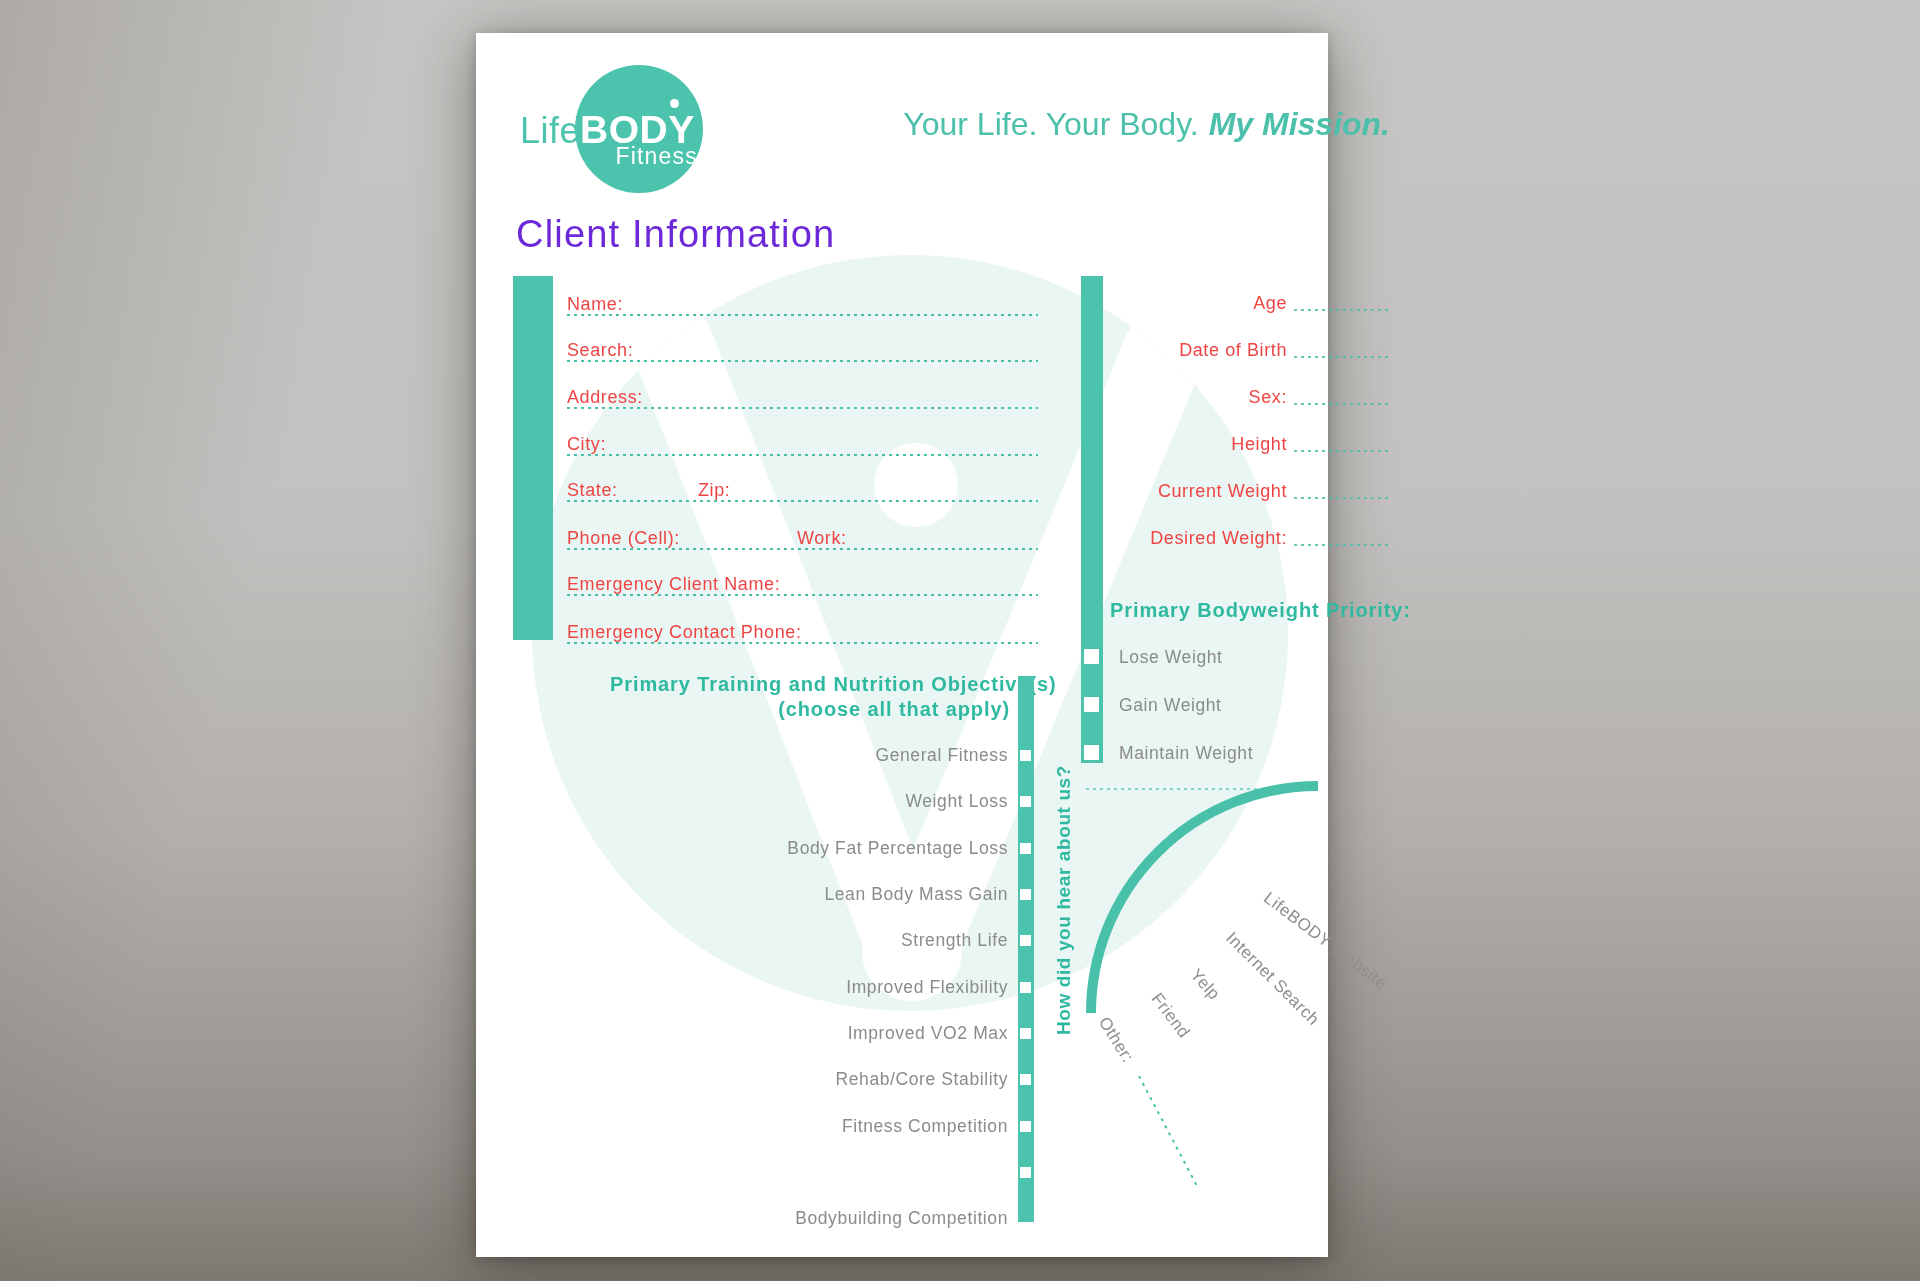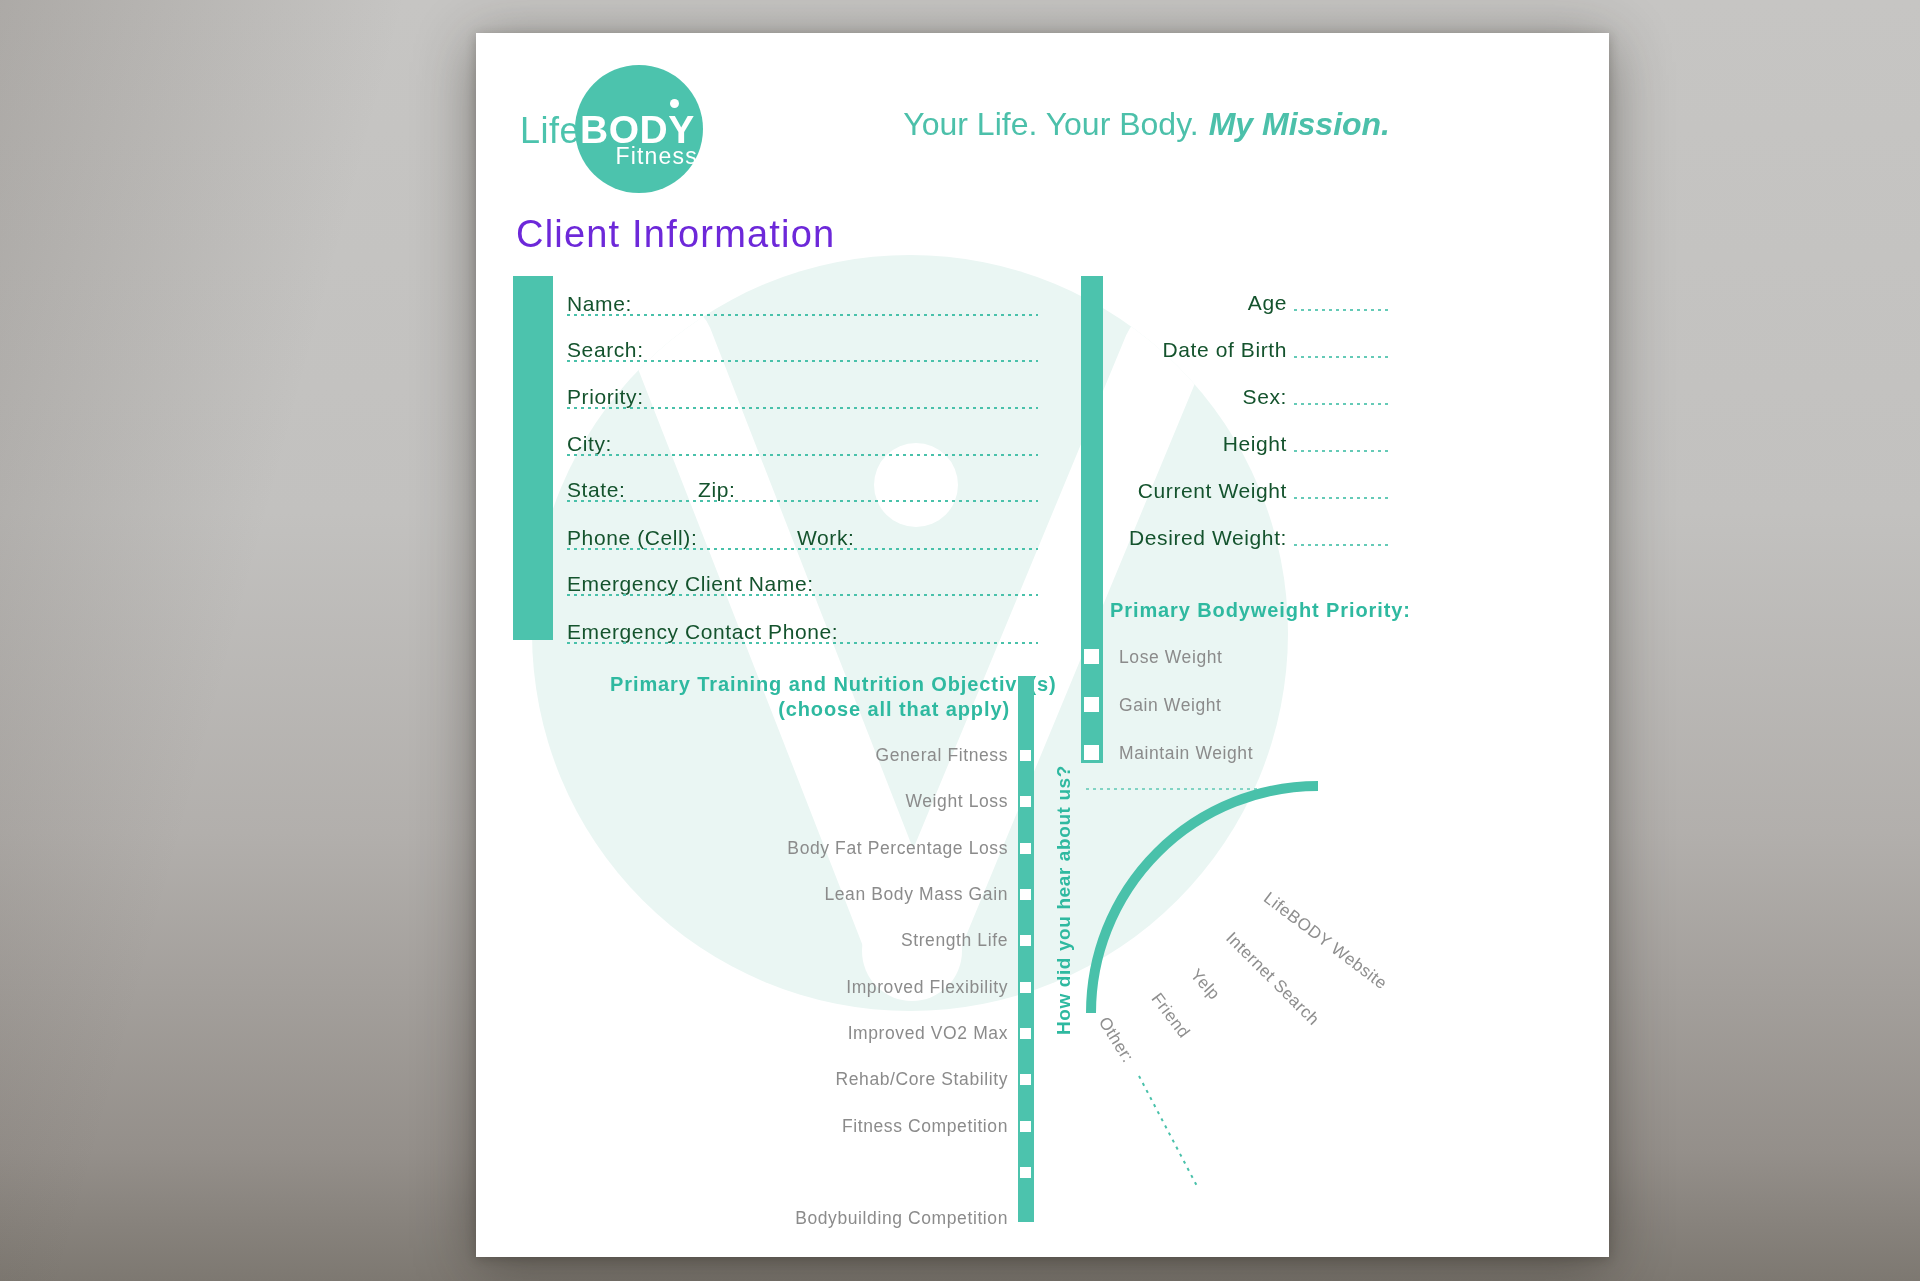--- a/index.html
+++ b/index.html
@@ -5,41 +5,41 @@
   html,body{margin:0;padding:0;}
   body{
     width:1920px;height:1281px;overflow:hidden;
     font-family:"Liberation Sans", sans-serif;
     background:
       linear-gradient(105deg, rgba(70,60,52,.20) 0%, rgba(70,60,52,0) 18%),
       linear-gradient(180deg, #c6c5c3 0%, #c2c1bf 40%, #b2afac 65%, #948f8a 90%, #7d7871 100%);
   }
   .stage{position:relative;width:1920px;height:1281px;}
   .page{
-    position:absolute;left:476px;top:33px;width:1133px;height:1224px;
+    position:absolute;left:476px;top:33px;width:852px;height:1224px;
     background:#ffffff;
     box-shadow:0 10px 55px rgba(35,30,25,.45), 0 2px 10px rgba(35,30,25,.25);
     text-decoration:underline;
   }
   svg.layer{position:absolute;left:0;top:0;width:956px;height:1224px;pointer-events:none;}
 
   
   .logo-circle{position:absolute;left:99px;top:32px;width:128px;height:128px;border-radius:50%;background:#4cc3ad;}
   .logo-life{position:absolute;left:10px;top:80px;width:94px;text-align:right;font-size:36px;font-weight:300;color:#4cc3ad;line-height:1;letter-spacing:.5px;}
   .logo-body{position:absolute;left:104px;top:77px;font-size:39px;font-weight:700;color:#fff;line-height:1;letter-spacing:.5px;}
   .logo-dot{position:absolute;left:194px;top:66px;width:9px;height:9px;border-radius:50%;background:#fff;}
   .logo-fitness{position:absolute;left:100px;top:112px;width:122px;text-align:right;font-size:23px;font-weight:300;color:#fff;letter-spacing:1.2px;line-height:1;}
 
   .tagline{position:absolute;left:414px;top:74px;width:500px;text-align:right;font-size:32px;color:#4cc0aa;line-height:1.1;white-space:nowrap;}
   .tagline .em{font-weight:700;font-style:italic;margin-left:10px;}
 
   .title{position:absolute;left:40px;top:182px;font-size:38px;font-weight:300;color:#6d28d9;letter-spacing:1.2px;line-height:1;}
 
   .vbar{position:absolute;background:#4cc3ad;}
-  .flabel{font-size:21px;color:#14532d;letter-spacing:.6px;line-height:20px;white-space:nowrap;}
+  .flabel{font-size:18px;color:#ef4444;letter-spacing:.6px;line-height:20px;white-space:nowrap;}
   .dotline{position:absolute;height:2px;background-image:repeating-linear-gradient(90deg,#49c1aa 0 3px, transparent 3px 7px);}
   .crow{position:absolute;left:91px;width:471px;height:24px;}
   .crow .dotline{left:0;top:20px;width:471px;}
   .srow{position:absolute;left:511px;width:403px;height:24px;}
   .srow .flabel{position:absolute;left:0;top:0;width:300px;text-align:right;display:block;}
   .srow .dotline{left:307px;top:16px;width:96px;opacity:.85;}
   .teal-h{position:absolute;font-size:20px;font-weight:700;color:#2fb9a0;letter-spacing:.9px;line-height:1.2;white-space:nowrap;}
   .sq{position:absolute;background:#fff;}
   .optlabel{position:absolute;font-size:17.5px;color:#8b8b8b;letter-spacing:.6px;line-height:20px;white-space:nowrap;}
   .obj-h{position:absolute;left:134px;width:400px;text-align:right;font-size:20px;font-weight:700;color:#2fb9a0;letter-spacing:.9px;line-height:1.2;white-space:nowrap;}
@@ -82,21 +82,21 @@
 
     <div class="crow" style="top:261px;">
       <span class="flabel">Name:</span>
       <div class="dotline"></div>
     </div>
     <div class="crow" style="top:307px;">
       <span class="flabel">Search:</span>
       <div class="dotline"></div>
     </div>
     <div class="crow" style="top:354px;">
-      <span class="flabel">Priority:</span>
+      <span class="flabel">Address:</span>
       <div class="dotline"></div>
     </div>
     <div class="crow" style="top:401px;">
       <span class="flabel">City:</span>
       <div class="dotline"></div>
     </div>
     <div class="crow" style="top:447px;">
       <span class="flabel">State:</span>
       <span class="flabel" style="position:absolute;left:131px;top:0;">Zip:</span>
       <div class="dotline"></div>

